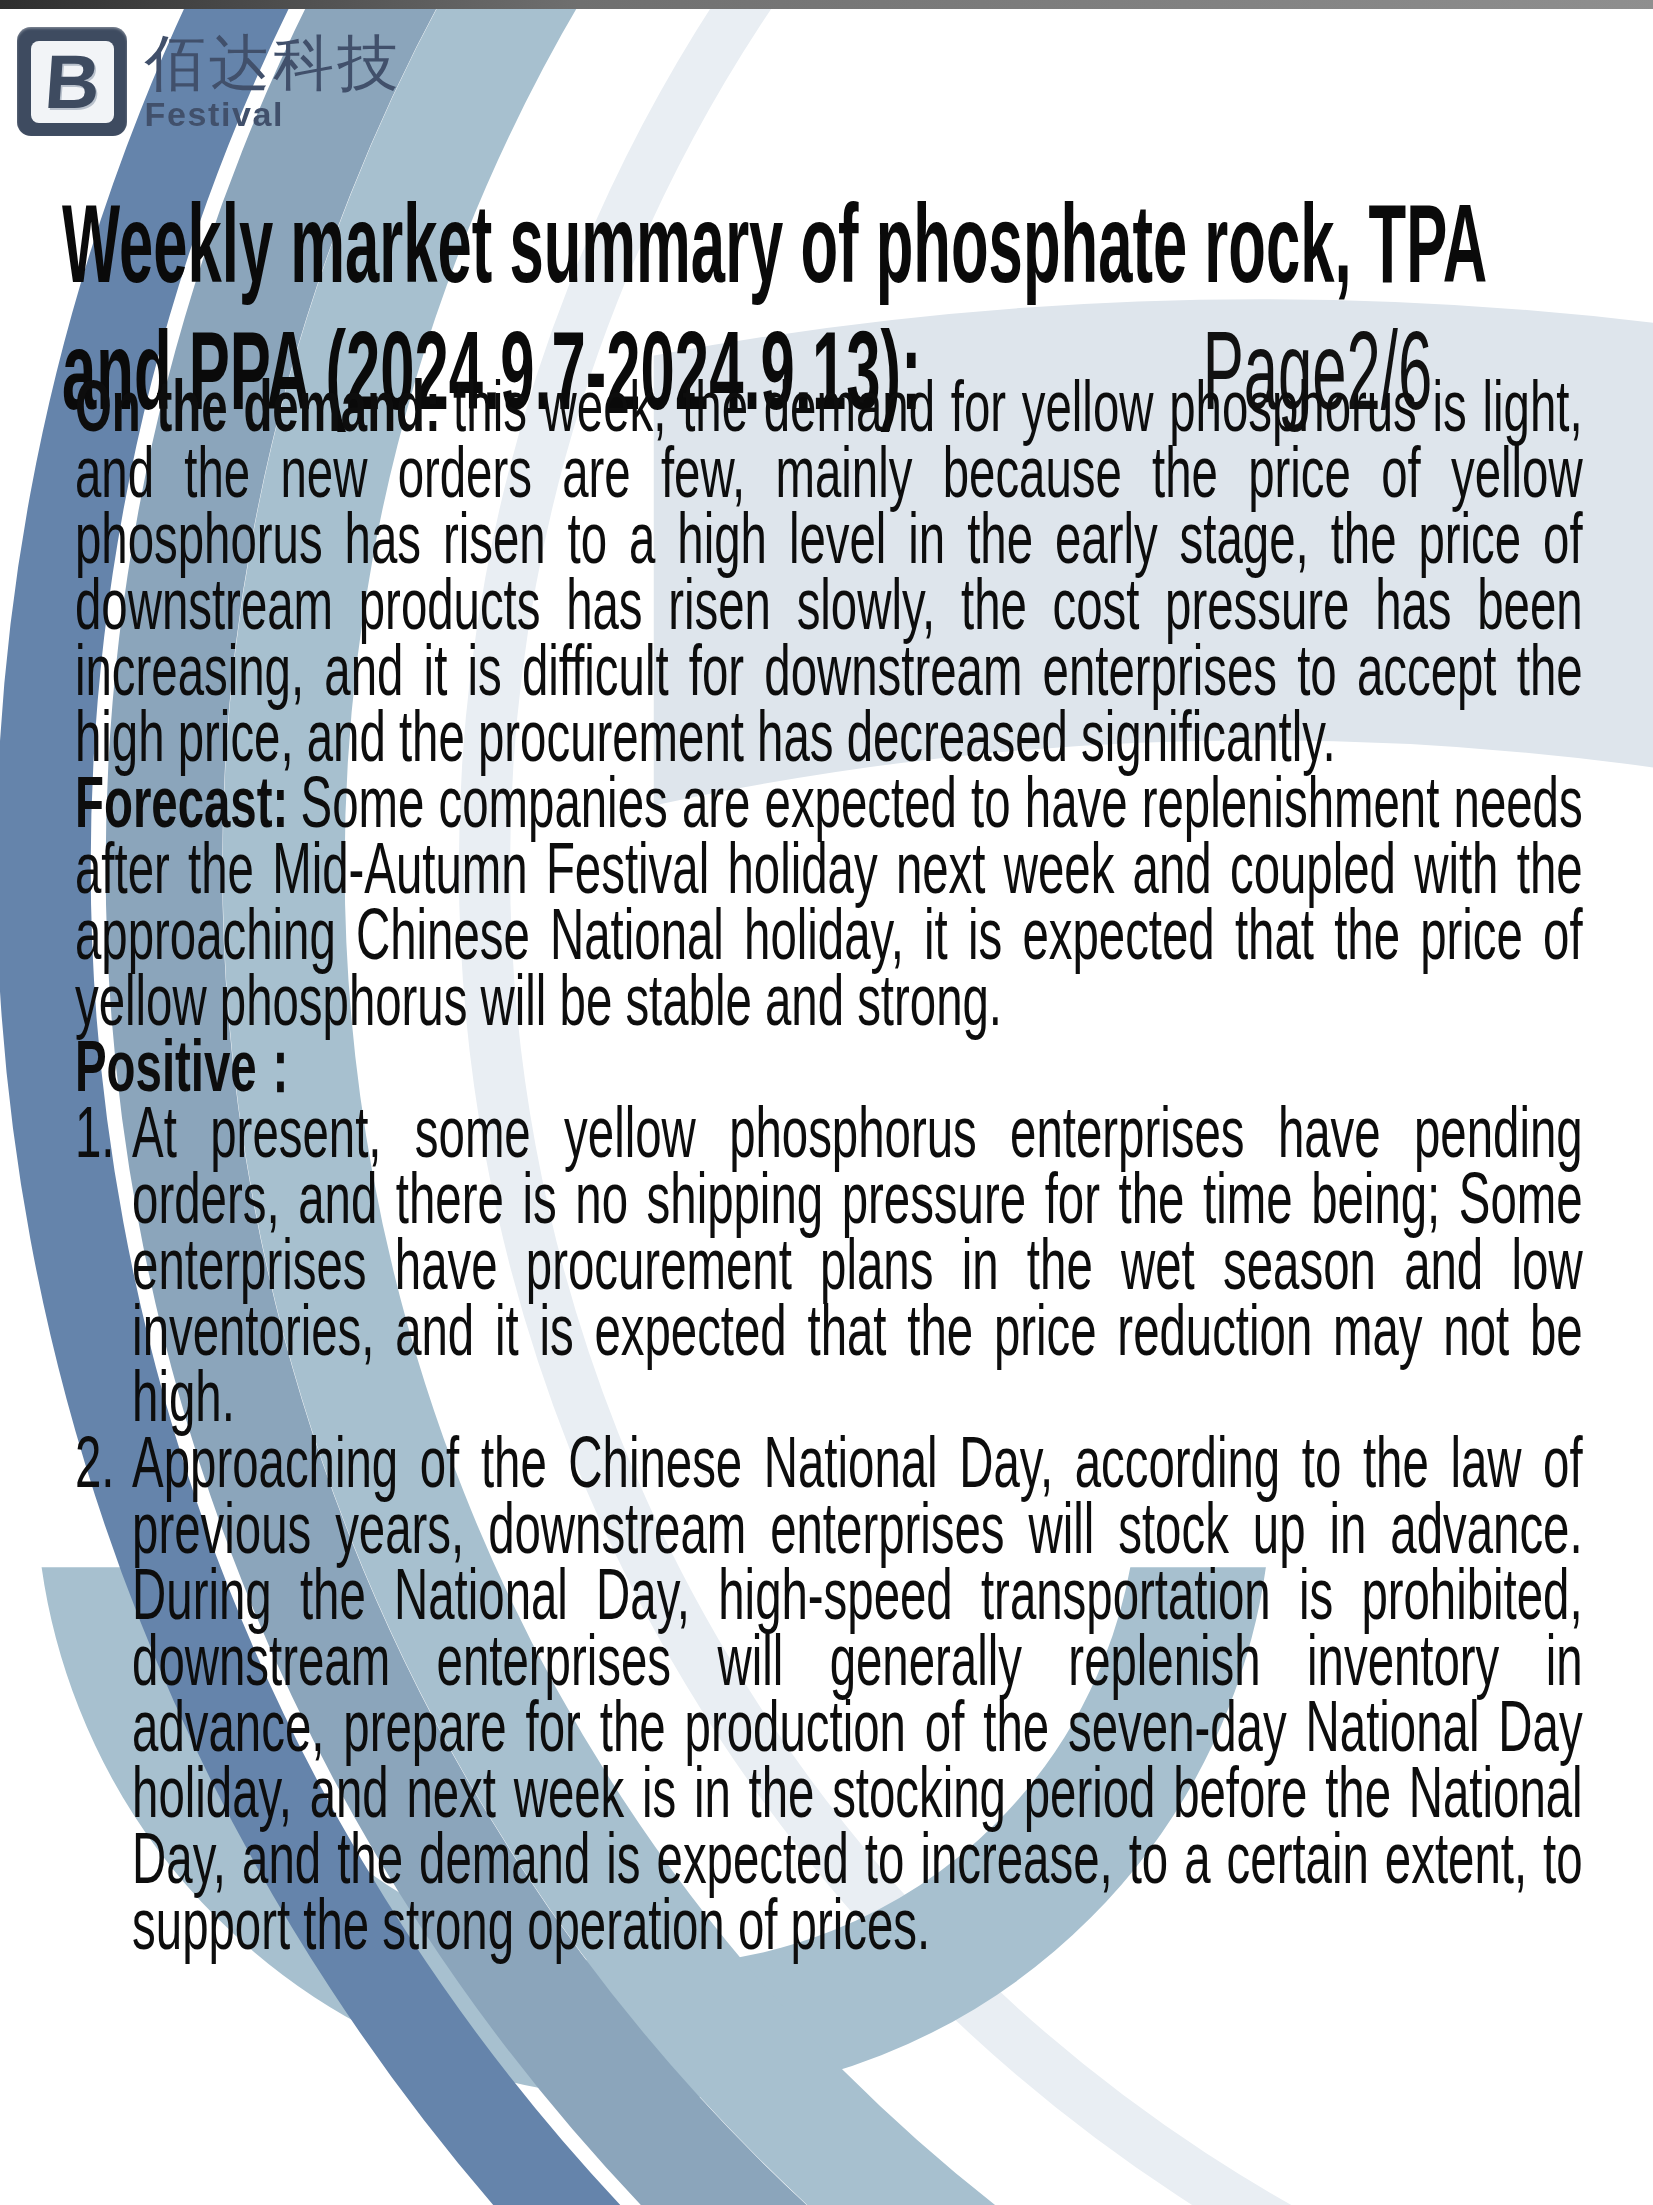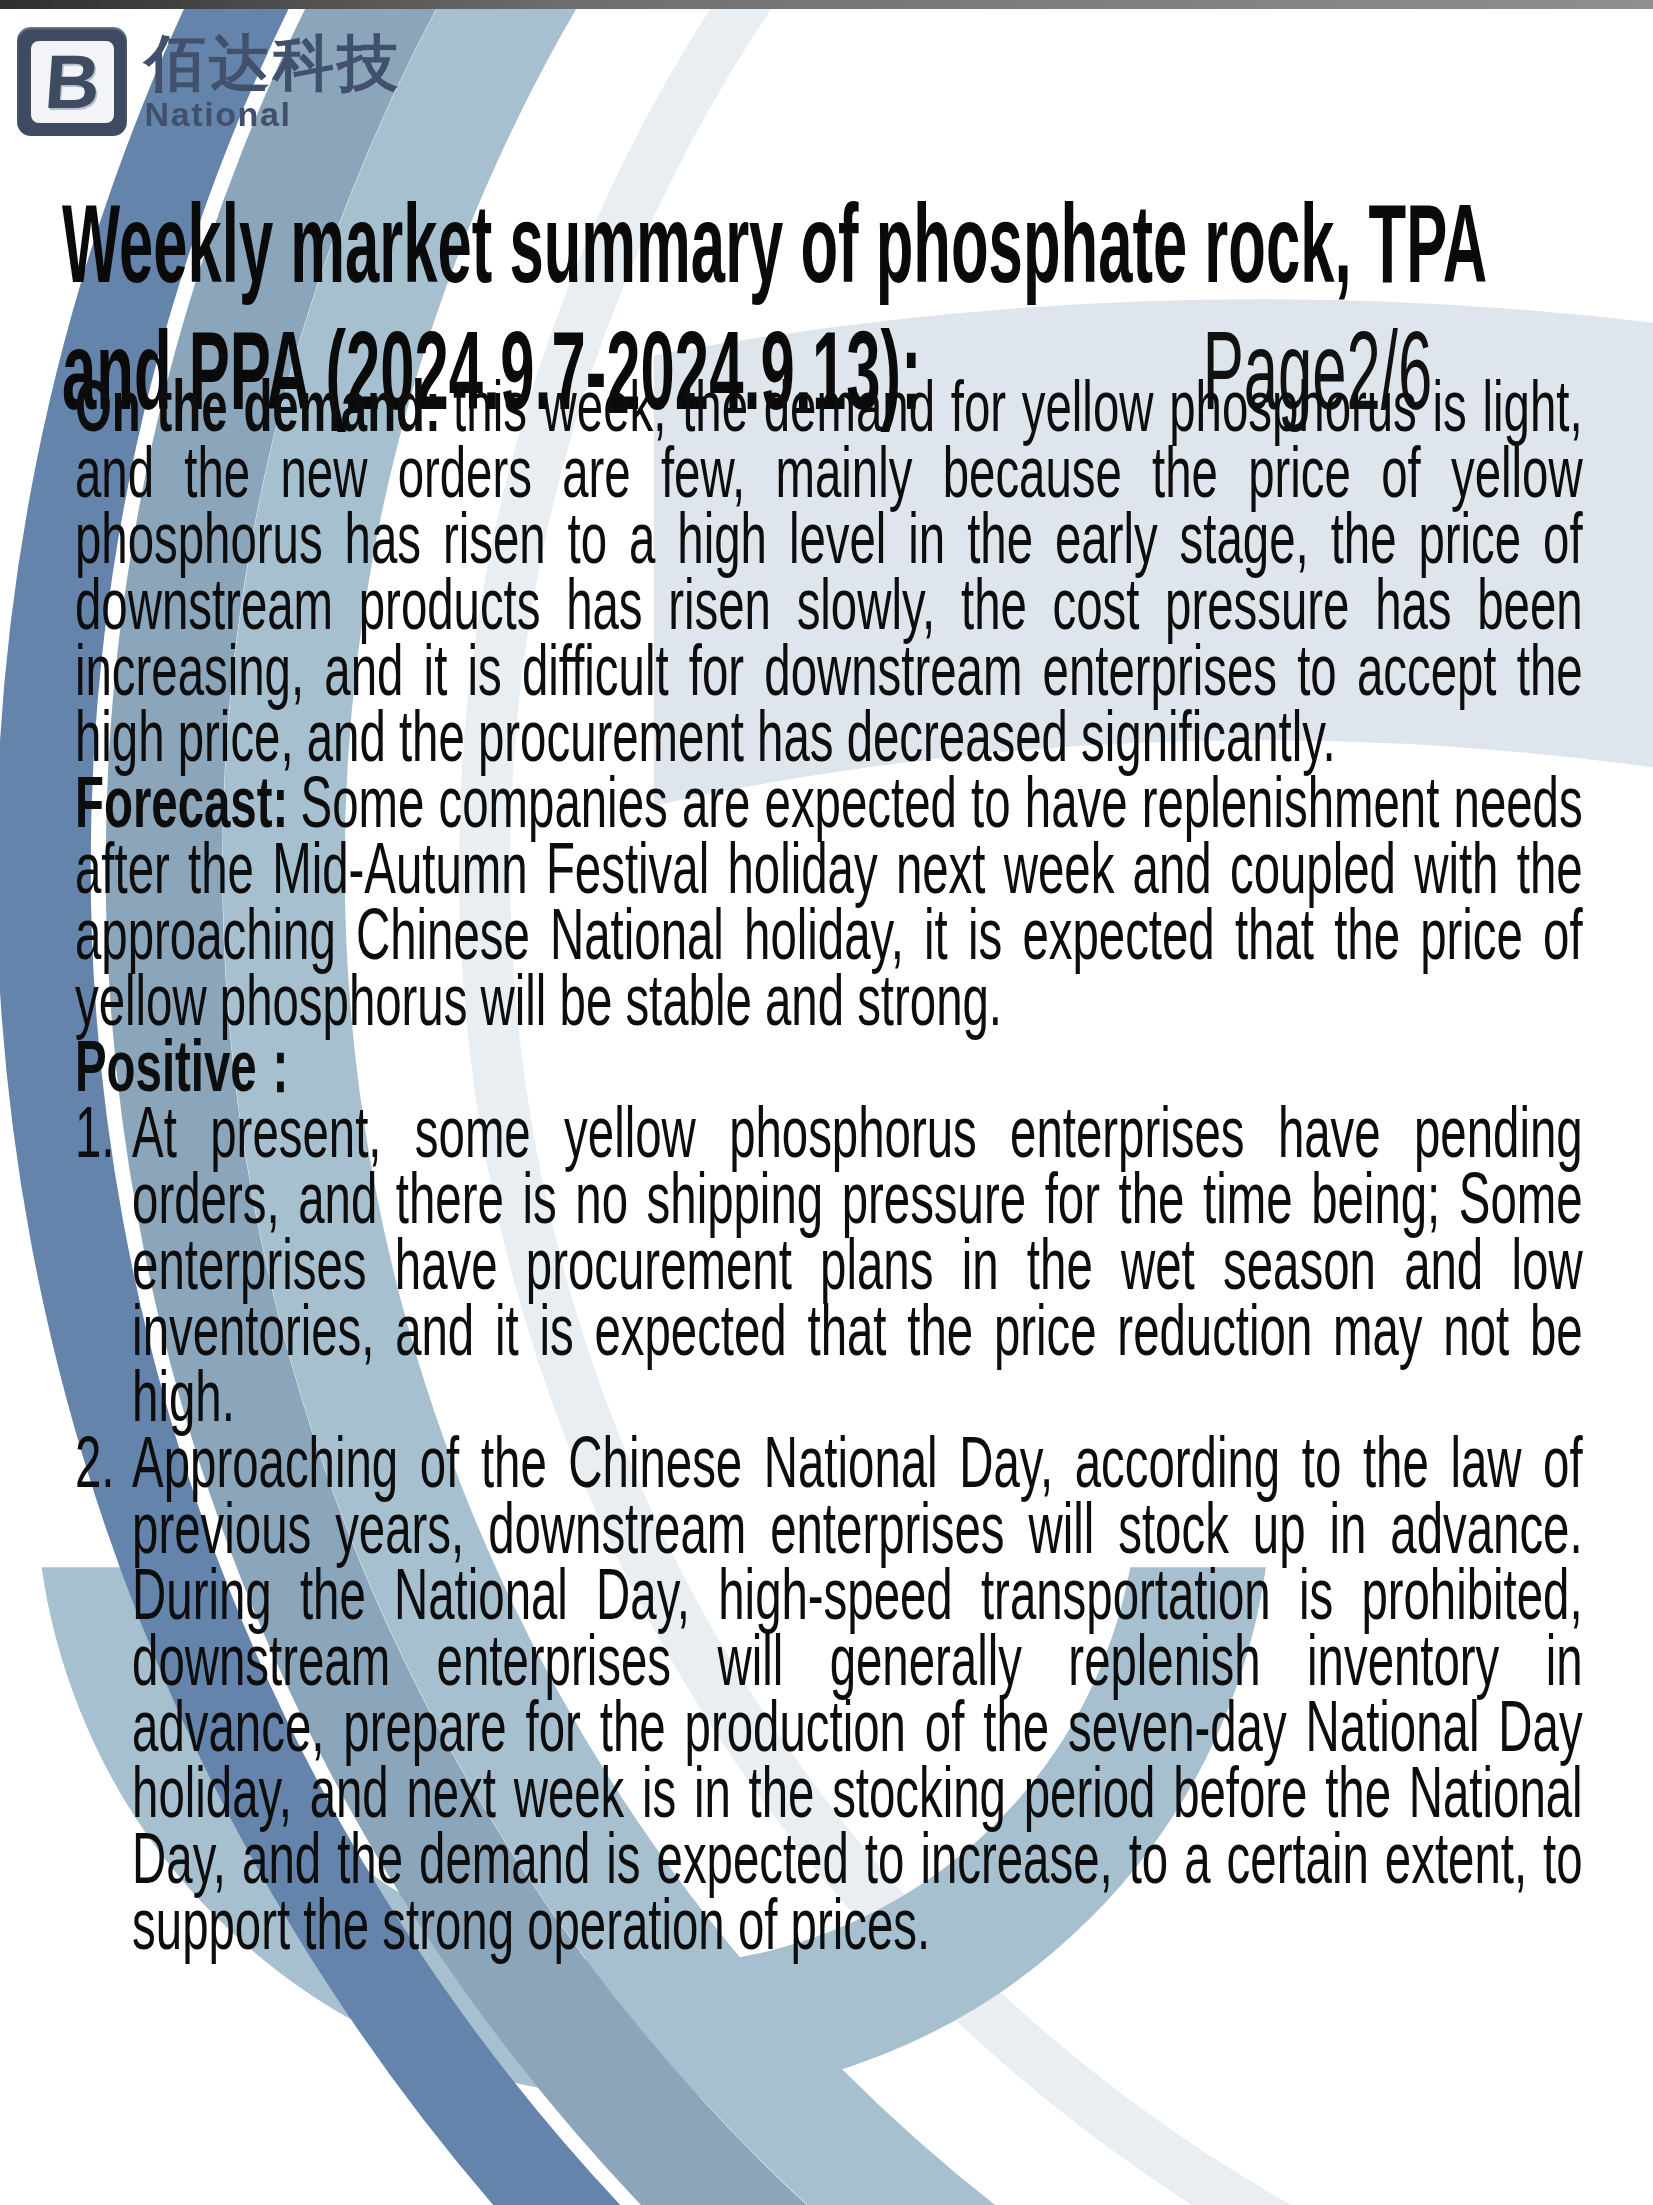--- a/index.html
+++ b/index.html
@@ -29,21 +29,21 @@
   .logo-badge-inner {
     width:83px; height:82px; background:#f2f4f7; border-radius:7.9px;
     display:flex; align-items:center; justify-content:center;
   }
   .logo-letter {
     font-size:76px; font-weight:bold; color:#3e4b60; line-height:1;
     transform:skewX(-4deg); text-shadow:1.6px 1.6px 0 #b9c1cc;
   }
   .logo-text { margin-left:17.3px; padding-top:4.7px; }
   .logo-cn {
-    font-size:61px; font-weight:bold; color:#41506b;
+    font-size:61px; font-weight:normal; color:#41506b;
     letter-spacing:3.2px; line-height:63px; white-space:nowrap;
   }
   .logo-en {
     font-size:34px; font-weight:bold; color:#41506b;
     letter-spacing:1.6px; line-height:36px; margin-top:1.6px;
   }
 
   
   .title-block {
     position:absolute; left:62px; top:180px; z-index:2;
@@ -105,21 +105,21 @@
   <div class="topbar"></div>
 
   <div class="logo">
     <div class="logo-badge">
       <div class="logo-badge-inner">
         <span class="logo-letter">B</span>
       </div>
     </div>
     <div class="logo-text">
       <div class="logo-cn">佰达科技</div>
-      <div class="logo-en">National</div>
+      <div class="logo-en">Festival</div>
     </div>
   </div>
 
   <div class="title-block">
     <div class="title-line">Weekly market summary of phosphate rock, TPA</div>
     <div class="title-line">
       <span>and PPA (2024.9.7-2024.9.13):</span>
       <span class="page-indicator">Page2/6</span>
     </div>
   </div>

